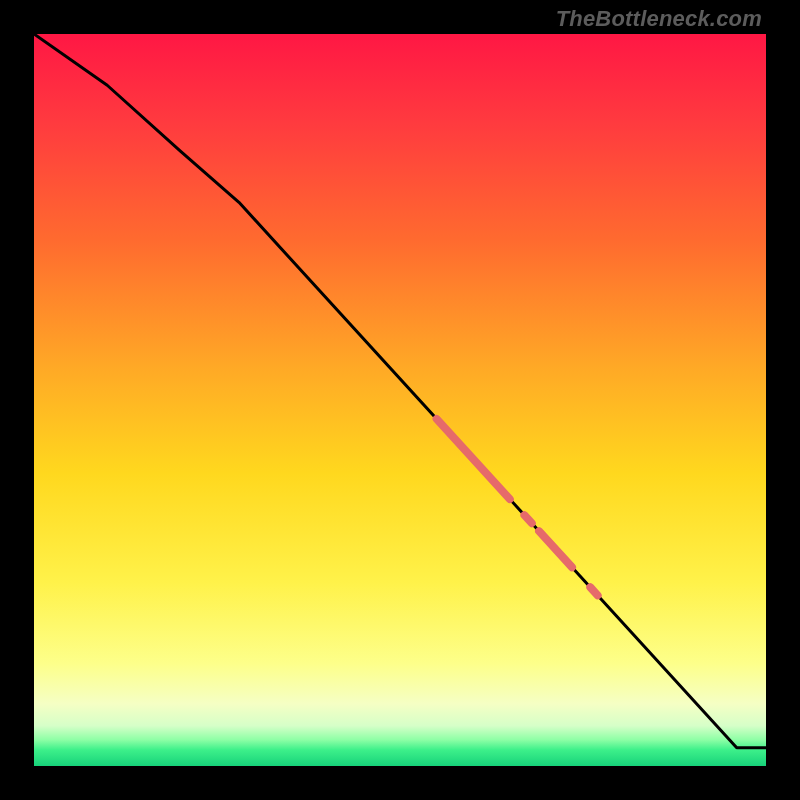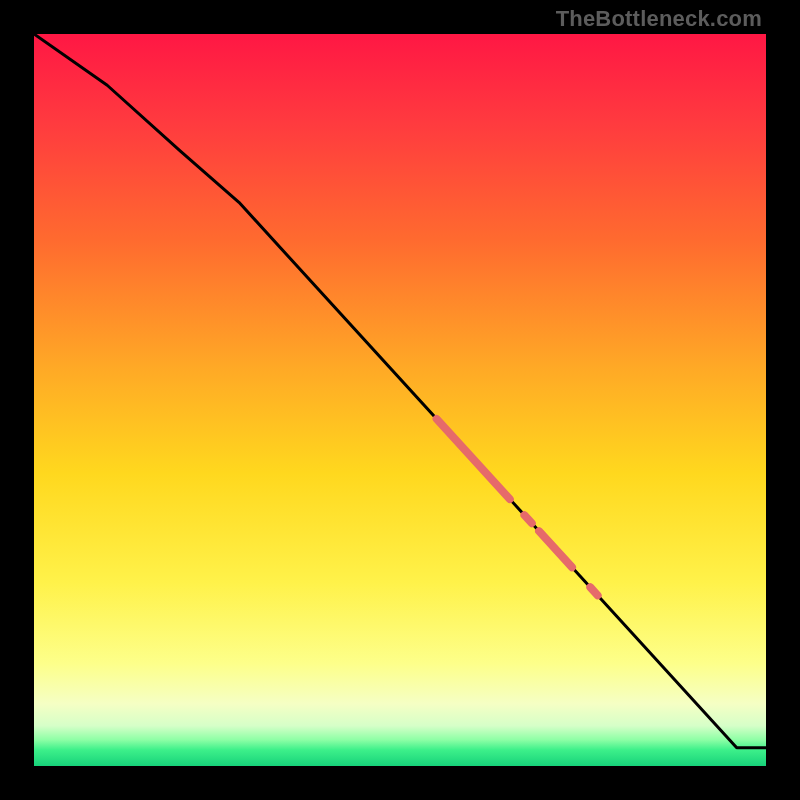--- a/index.html
+++ b/index.html
@@ -2,20 +2,21 @@
 <html><head>
 <meta charset="utf-8">
 <style>
   * { margin: 0; padding: 0; box-sizing: border-box; }
   html, body { width: 800px; height: 800px; overflow: hidden; background: #000; }
   .stage {
     position: relative;
     width: 800px;
     height: 800px;
     background: #000;
+    font-style: italic;
   }
   .plot {
     position: absolute;
     left: 34px;
     top: 34px;
     width: 732px;
     height: 732px;
     overflow: hidden;
   }
   .gradient {

